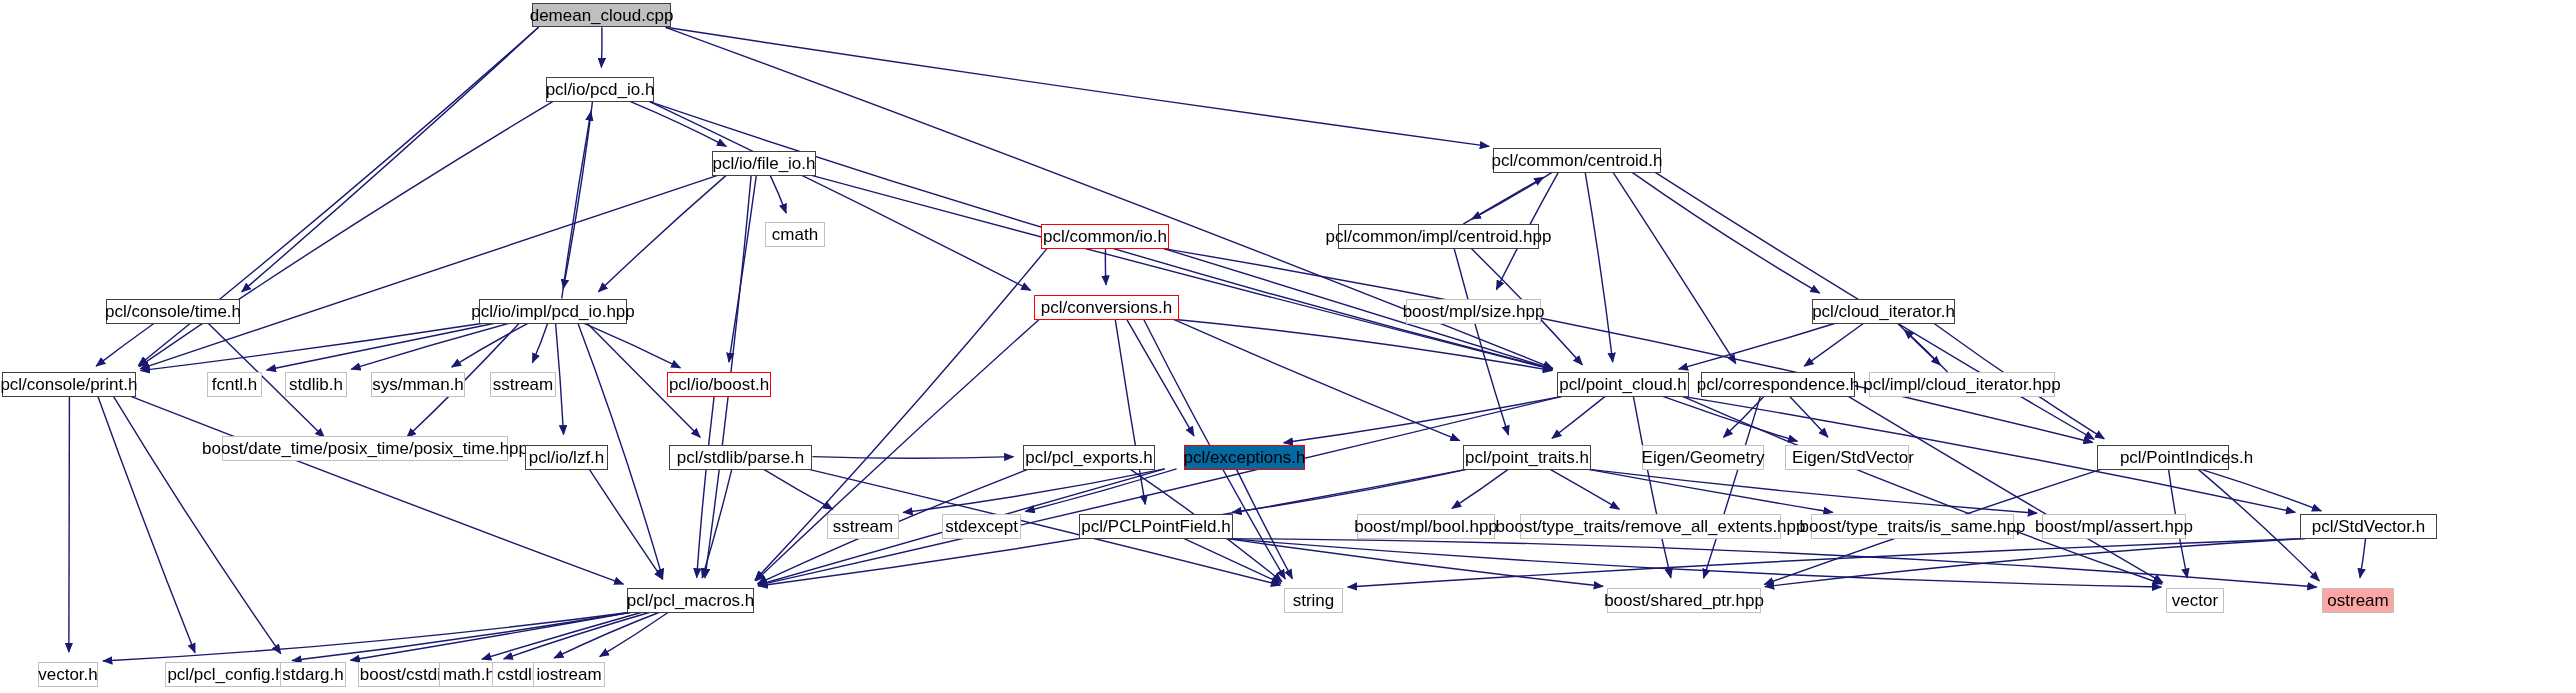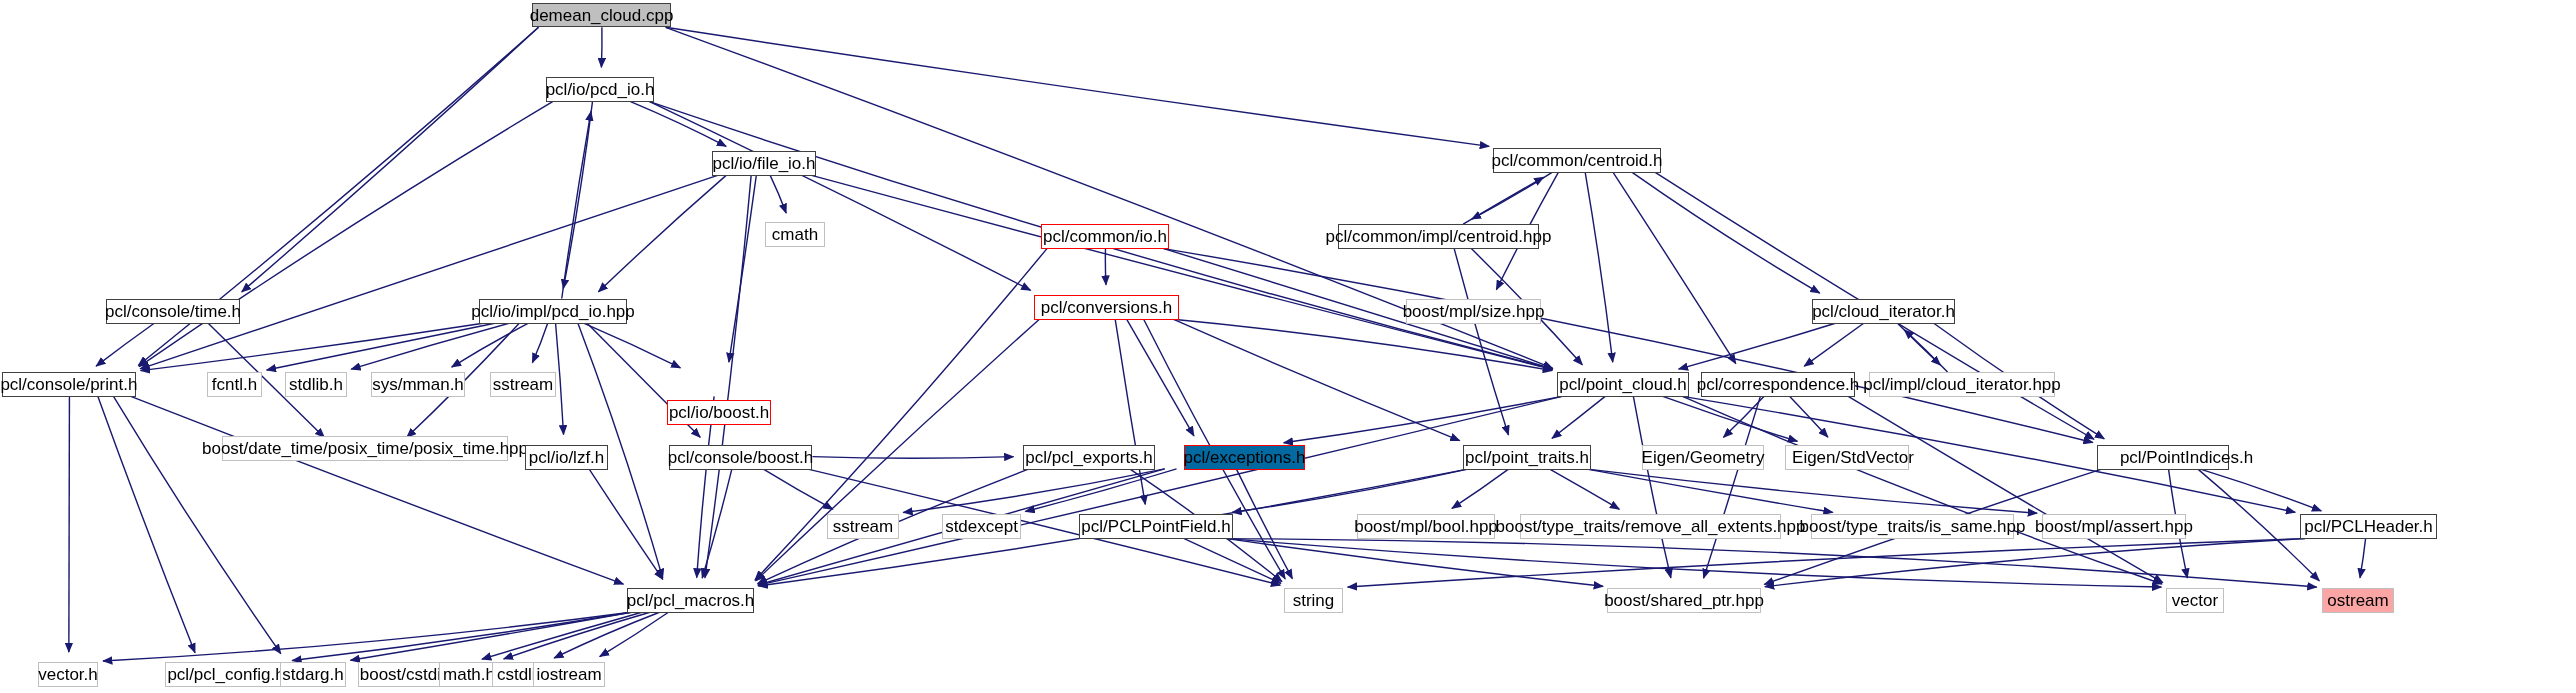--- a/index.html
+++ b/index.html
@@ -172,21 +172,21 @@
       </div>
       <div class="gnode" style="left: 285px; top: 372px; width: 62px; height: 24.5px; font-size: 17px; color: rgb(0, 0, 0); background: rgb(255, 255, 255); border: 0.9px solid rgb(192, 192, 192);">
         <span class="lbl">stdlib.h</span>
       </div>
       <div class="gnode" style="left: 371px; top: 372px; width: 94px; height: 24.5px; font-size: 17px; color: rgb(0, 0, 0); background: rgb(255, 255, 255); border: 0.9px solid rgb(192, 192, 192);">
         <span class="lbl">sys/mman.h</span>
       </div>
       <div class="gnode" style="left: 490px; top: 372px; width: 66px; height: 24.5px; font-size: 17px; color: rgb(0, 0, 0); background: rgb(255, 255, 255); border: 0.9px solid rgb(192, 192, 192);">
         <span class="lbl">sstream</span>
       </div>
-      <div class="gnode" style="left: 667px; top: 372px; width: 104px; height: 24.5px; font-size: 17px; color: rgb(0, 0, 0); background: rgb(255, 255, 255); border: 1.5px solid rgb(255, 0, 0); margin-top: 28px;">
+      <div class="gnode" style="left: 667px; top: 372px; width: 104px; height: 24.5px; font-size: 17px; color: rgb(0, 0, 0); background: rgb(255, 255, 255); border: 1.5px solid rgb(255, 0, 0);">
         <span class="lbl">pcl/io/boost.h</span>
       </div>
       <div class="gnode" style="left: 1557px; top: 372px; width: 132px; height: 24.5px; font-size: 17px; color: rgb(0, 0, 0); background: rgb(255, 255, 255); border: 1.5px solid rgb(64, 64, 64);">
         <span class="lbl">pcl/point_cloud.h</span>
       </div>
       <div class="gnode" style="left: 1701px; top: 372px; width: 154px; height: 24.5px; font-size: 17px; color: rgb(0, 0, 0); background: rgb(255, 255, 255); border: 1.5px solid rgb(64, 64, 64);">
         <span class="lbl">pcl/correspondence.h</span>
       </div>
       <div class="gnode" style="left: 1869px; top: 372px; width: 186px; height: 24.5px; font-size: 17px; color: rgb(0, 0, 0); background: rgb(255, 255, 255); border: 0.9px solid rgb(192, 192, 192);">
         <span class="lbl">pcl/impl/cloud_iterator.hpp</span>
@@ -194,21 +194,21 @@
       <div class="gnode" style="left: 2097px; top: 445px; width: 132px; height: 24.5px; font-size: 17px; color: rgb(0, 0, 0); background: rgb(255, 255, 255); border: 1.5px solid rgb(64, 64, 64); padding-left: 47px;">
         <span class="lbl">pcl/PointIndices.h</span>
       </div>
       <div class="gnode" style="left: 222px; top: 436px; width: 286px; height: 24.5px; font-size: 17px; color: rgb(0, 0, 0); background: rgb(255, 255, 255); border: 0.9px solid rgb(192, 192, 192);">
         <span class="lbl">boost/date_time/posix_time/posix_time.hpp</span>
       </div>
       <div class="gnode" style="left: 525px; top: 445px; width: 83px; height: 24.5px; font-size: 17px; color: rgb(0, 0, 0); background: rgb(255, 255, 255); border: 1.5px solid rgb(64, 64, 64);">
         <span class="lbl">pcl/io/lzf.h</span>
       </div>
       <div class="gnode" style="left: 669px; top: 445px; width: 143px; height: 24.5px; font-size: 17px; color: rgb(0, 0, 0); background: rgb(255, 255, 255); border: 1.5px solid rgb(64, 64, 64);">
-        <span class="lbl">pcl/console/boost.h</span>
+        <span class="lbl">pcl/stdlib/parse.h</span>
       </div>
       <div class="gnode" style="left: 1023px; top: 445px; width: 132px; height: 24.5px; font-size: 17px; color: rgb(0, 0, 0); background: rgb(255, 255, 255); border: 1.5px solid rgb(64, 64, 64);">
         <span class="lbl">pcl/pcl_exports.h</span>
       </div>
       <div class="gnode" style="left: 1159px; top: 445px; width: 121px; height: 24.5px; font-size: 17px; color: rgb(0, 0, 0); background: #0369a1; border: 1.5px solid rgb(255, 0, 0); margin-left: 25px;">
         <span class="lbl">pcl/exceptions.h</span>
       </div>
       <div class="gnode" style="left: 1463px; top: 445px; width: 128px; height: 24.5px; font-size: 17px; color: rgb(0, 0, 0); background: rgb(255, 255, 255); border: 1.5px solid rgb(64, 64, 64);">
         <span class="lbl">pcl/point_traits.h</span>
       </div>
@@ -233,21 +233,21 @@
       <div class="gnode" style="left: 1520px; top: 514px; width: 261px; height: 24.5px; font-size: 17px; color: rgb(0, 0, 0); background: rgb(255, 255, 255); border: 0.9px solid rgb(192, 192, 192);">
         <span class="lbl">boost/type_traits/remove_all_extents.hpp</span>
       </div>
       <div class="gnode" style="left: 1811px; top: 514px; width: 203px; height: 24.5px; font-size: 17px; color: rgb(0, 0, 0); background: rgb(255, 255, 255); border: 0.9px solid rgb(192, 192, 192);">
         <span class="lbl">boost/type_traits/is_same.hpp</span>
       </div>
       <div class="gnode" style="left: 2042px; top: 514px; width: 144px; height: 24.5px; font-size: 17px; color: rgb(0, 0, 0); background: rgb(255, 255, 255); border: 0.9px solid rgb(192, 192, 192);">
         <span class="lbl">boost/mpl/assert.hpp</span>
       </div>
       <div class="gnode" style="left: 2300px; top: 514px; width: 137px; height: 24.5px; font-size: 17px; color: rgb(0, 0, 0); background: rgb(255, 255, 255); border: 1.5px solid rgb(64, 64, 64);">
-        <span class="lbl">pcl/PCLHeader.h</span>
+        <span class="lbl">pcl/StdVector.h</span>
       </div>
       <div class="gnode" style="left: 627px; top: 588px; width: 127px; height: 24.5px; font-size: 17px; color: rgb(0, 0, 0); background: rgb(255, 255, 255); border: 1.5px solid rgb(64, 64, 64);">
         <span class="lbl">pcl/pcl_macros.h</span>
       </div>
       <div class="gnode" style="left: 1284px; top: 588px; width: 59px; height: 24.5px; font-size: 17px; color: rgb(0, 0, 0); background: rgb(255, 255, 255); border: 0.9px solid rgb(192, 192, 192);">
         <span class="lbl">string</span>
       </div>
       <div class="gnode" style="left: 1607px; top: 588px; width: 154px; height: 24.5px; font-size: 17px; color: rgb(0, 0, 0); background: rgb(255, 255, 255); border: 0.9px solid rgb(192, 192, 192);">
         <span class="lbl">boost/shared_ptr.hpp</span>
       </div>

